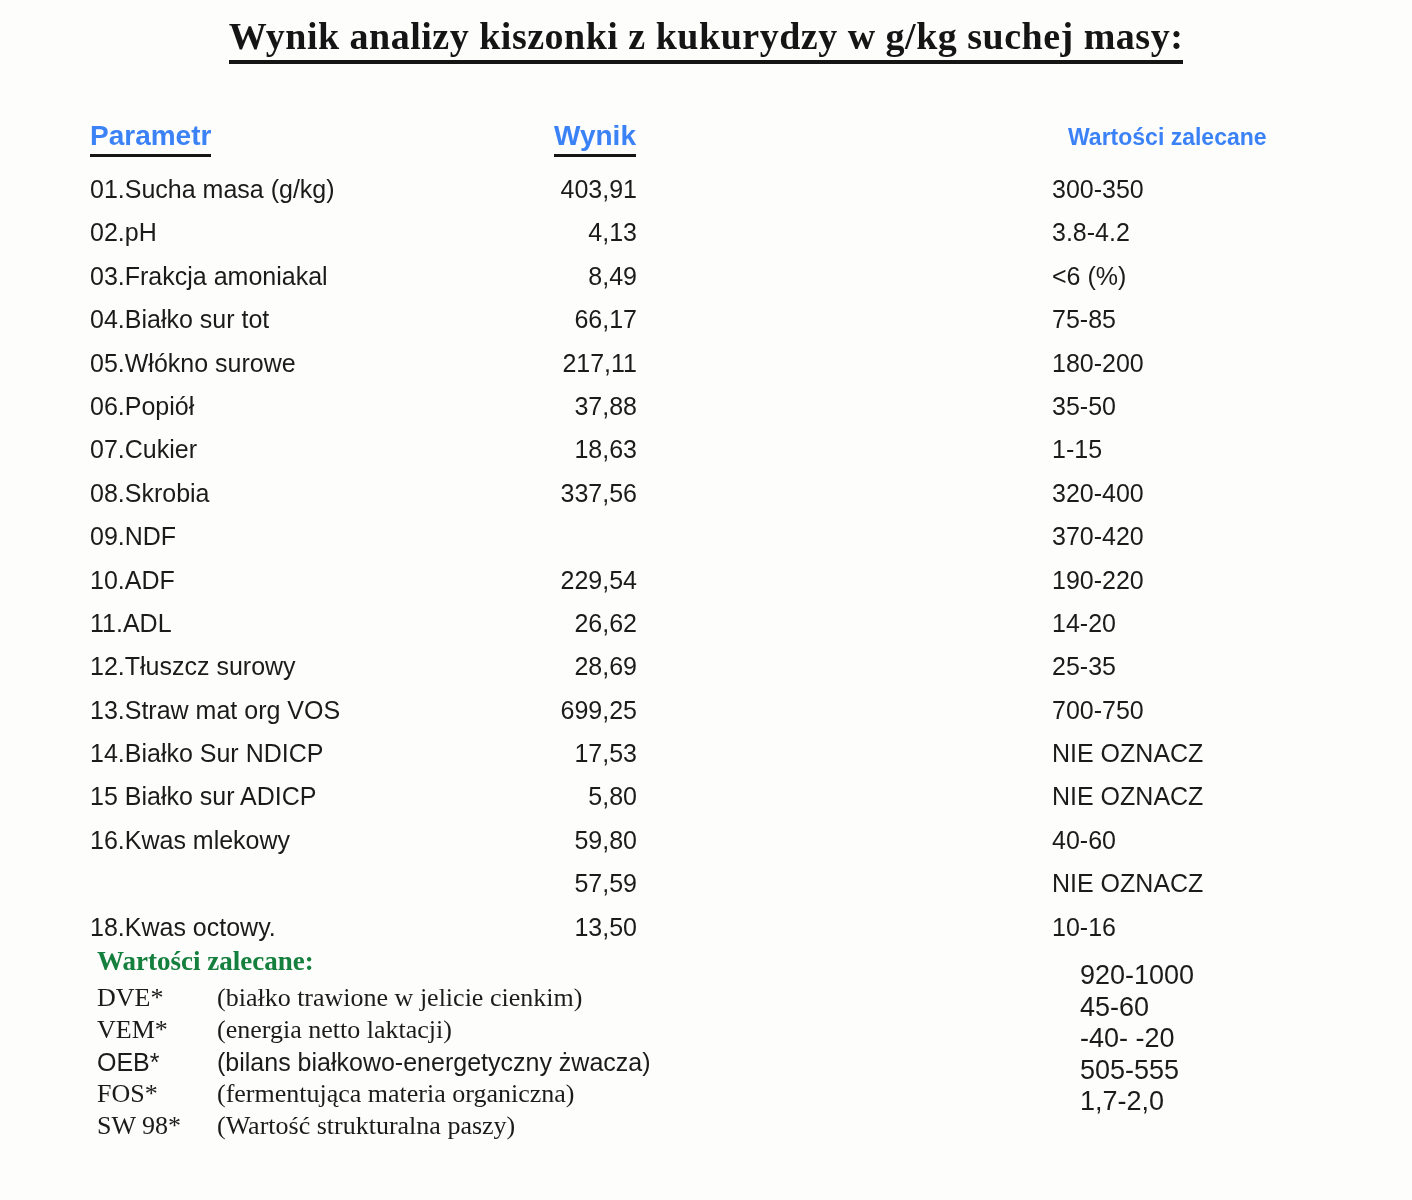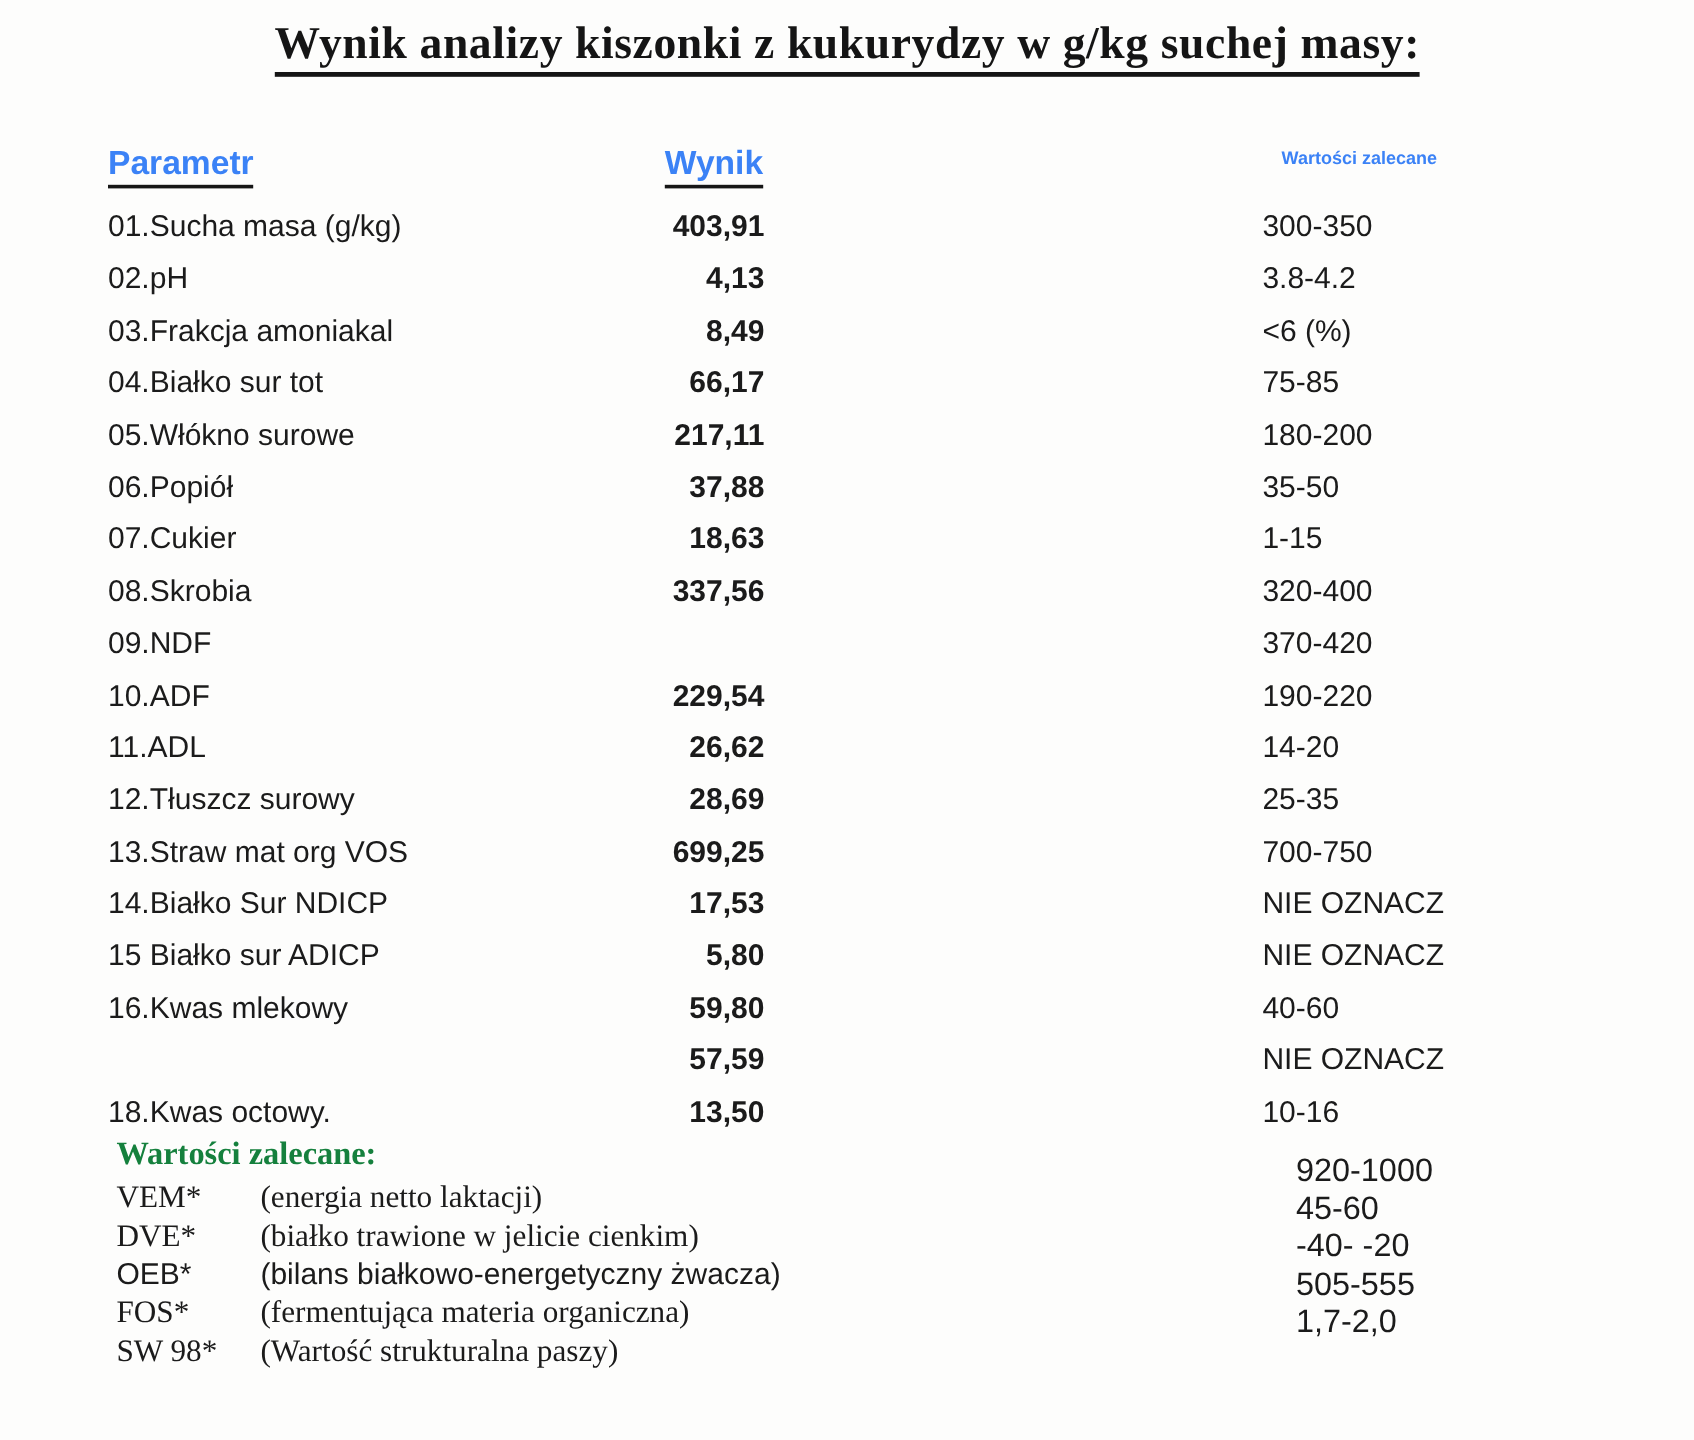--- a/index.html
+++ b/index.html
@@ -37,41 +37,41 @@
     font-weight: 700;
     font-size: 28px;
     color: #3b82f6;
   }
   .col-header.underlined {
     border-bottom: 3px solid #161616;
     padding-bottom: 2px;
   }
   .h-param  { left: 90px;  top: 120px; }
   .h-wynik  { left: 554px; top: 120px; }
-  .h-zalec  { left: 1068px; top: 124px; font-size: 15px; }
+  .h-zalec  { left: 1068px; top: 124px; font-size: 23px; }
 
   
   #rows {
     position: absolute;
     top: 168px; left: 0; right: 0;
   }
   .row {
     position: relative;
     height: 43.4px;
     line-height: 43.4px;
     font-size: 25px;
   }
   .c-param {
     position: absolute; left: 90px;
     white-space: nowrap;
   }
   .c-result {
     position: absolute; left: 437px; width: 200px;
     text-align: right;
-    font-weight: 700;
+    font-weight: 400;
     white-space: nowrap;
   }
   .c-rec {
     position: absolute; left: 1052px;
     white-space: nowrap;
   }
 
   
   .footer-heading {
     position: absolute;
@@ -213,22 +213,22 @@
       <div class="row">
         <span class="c-param">18.Kwas octowy.</span>
         <span class="c-result">13,50</span>
         <span class="c-rec">10-16</span>
       </div>
     </div>
 
   <div class="footer-heading">Wartości zalecane:</div>
 
   <div id="legend">
+      <div class="legend-line"><span class="legend-label">DVE*</span><span>(białko trawione w jelicie cienkim)</span></div>
       <div class="legend-line"><span class="legend-label">VEM*</span><span>(energia netto laktacji)</span></div>
-      <div class="legend-line"><span class="legend-label">DVE*</span><span>(białko trawione w jelicie cienkim)</span></div>
       <div class="legend-line sans"><span class="legend-label">OEB*</span><span>(bilans białkowo-energetyczny żwacza)</span></div>
       <div class="legend-line"><span class="legend-label">FOS*</span><span>(fermentująca materia organiczna)</span></div>
       <div class="legend-line"><span class="legend-label">SW 98*</span><span>(Wartość strukturalna paszy)</span></div>
     </div>
 
   <div id="footer-values">
       <div class="footer-value">920-1000</div>
       <div class="footer-value">45-60</div>
       <div class="footer-value">-40- -20</div>
       <div class="footer-value">505-555</div>

